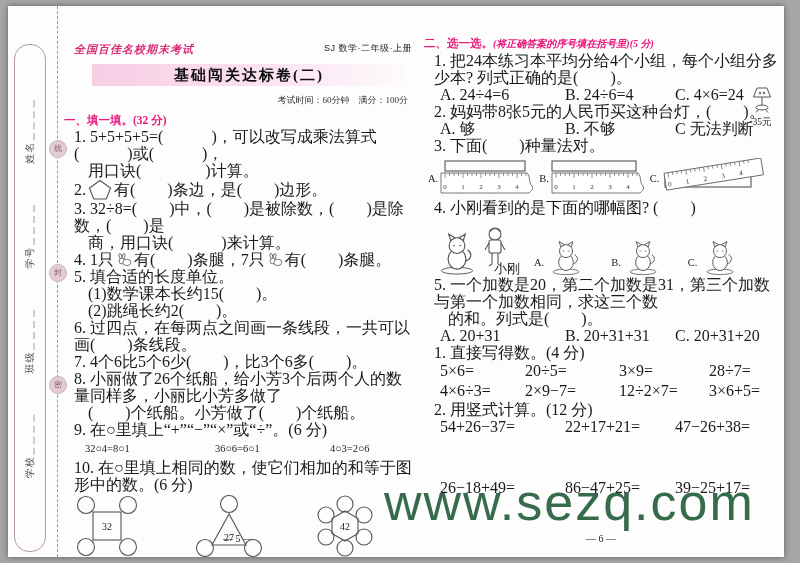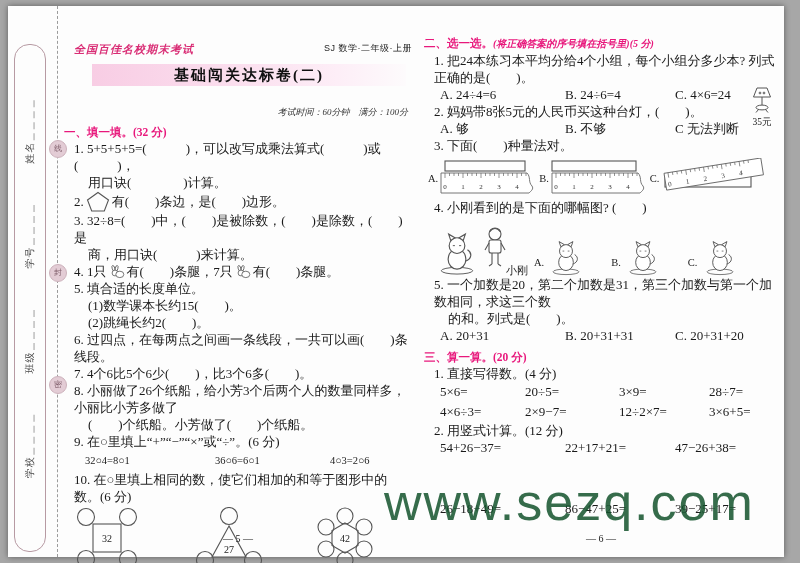--- a/index.html
+++ b/index.html
@@ -15,31 +15,31 @@
                padding-left:34px;padding-right:14px;box-sizing:border-box;
                font-size:10px;color:#4a4a4a;letter-spacing:1px;white-space:nowrap}
   .seal-line{position:absolute;left:57px;top:6px;height:551px;border-left:1px dashed #9b9b9b}
   .seal-char{position:absolute;left:49px;width:16px;height:16px;border-radius:50%;
              background:#e3ccd5;border:1px solid #cdb2bc;color:#7d5b68;font-size:8px;
              text-align:center;line-height:16px}
   .seal-1{top:140px}.seal-2{top:264px}.seal-3{top:376px}
   
   .col-left{position:absolute;left:64px;top:42px;width:348px}
   .col-right{position:absolute;left:424px;top:30px;width:354px}
-  .ln{font-size:13px;line-height:17px;white-space:pre-wrap}
+  .ln{font-size:16px;line-height:17px;white-space:pre-wrap}
   .ind1{padding-left:10px}
   .ind2{padding-left:24px}
   
   .hdr-row{display:flex;justify-content:space-between;align-items:flex-start;padding-left:10px}
   .stamp{font-style:italic;font-weight:bold;color:#d92d75;font-size:11px;letter-spacing:1px}
   .edition{font-size:9px;color:#222;letter-spacing:.5px;font-family:"Liberation Sans",sans-serif}
   .title-band{margin:7px 0 0 28px;width:314px;height:22px;text-align:center;
               background:linear-gradient(90deg,#f8cde4,#fbdeee 45%,#fdeef7 78%,rgba(253,238,247,.15))}
   .title{font-size:15px;font-weight:bold;letter-spacing:2px;line-height:22px;color:#111}
-  .exam-info{text-align:right;font-size:9px;font-style:italic;color:#333;margin-top:20px;padding-right:4px}
+  .exam-info{text-align:right;font-size:9px;color:#333;margin-top:8px;padding-right:4px}
   table.score{border-collapse:collapse;width:100%;margin-top:3px}
   table.score td{border:1px solid #555;height:17px;font-size:10px;text-align:center;padding:0}
   td.c0{width:45px} td.c7{width:48px}
   
   .sec-head{color:#e8187c;font-weight:bold;font-size:11.5px;line-height:16px;margin-top:5px}
   .sec-note{font-style:italic;font-size:10px}
   
   .iconline{display:flex;align-items:center}
   .iconline svg{margin:0 2px}
   
@@ -54,21 +54,21 @@
   .figures{display:flex;margin-top:2px}
   .fig svg{display:block}
   .fig1{margin-left:8px}.fig2{margin-left:52px}.fig3{margin-left:46px}
   .rulers{display:flex;align-items:center;padding-left:4px;margin-top:3px;height:42px}
   .ruler-item{display:flex;align-items:center}
   .ruler-item .lbl{font-size:10.5px;margin-right:1px}
   .cats{display:flex;align-items:flex-end;padding-left:10px;margin-top:2px;height:58px}
   .catopt{display:flex;align-items:flex-end;margin-left:26px}
   .catopt .lbl{font-size:10.5px;margin:0 3px 8px 0}
   .boywrap{position:relative;margin-left:2px}
-  .boy-name{position:absolute;left:24px;bottom:-2px;font-size:11px;white-space:nowrap}
+  .boy-name{position:absolute;left:12px;bottom:-2px;font-size:13px;white-space:nowrap}
   .vgap{height:44px}
   
   .lamp{position:absolute;right:0;top:56px;width:32px;text-align:center}
   .lamp-price{font-size:9.5px;margin-top:-2px}
   
   .pn{position:absolute;top:533px;font-size:10px;text-align:center}
   .pn-left{left:64px;width:348px}
   .pn-right{left:424px;width:354px}
   .watermark{position:absolute;left:384px;top:472px;font-family:"Liberation Sans",sans-serif;
              font-size:52px;color:#14532d;letter-spacing:2px;opacity:.85;white-space:nowrap}
@@ -330,21 +330,20 @@
   </div>
 
   <div class="ln ind1">5. 一个加数是20，第二个加数是31，第三个加数与第一个加数相同，求这三个数</div>
   <div class="ln ind2">的和。列式是(　　)。</div>
   <div class="grid3">
     <span class="ln">A. 20+31</span>
     <span class="ln">B. 20+31+31</span>
     <span class="ln">C. 20+31+20</span>
   </div>
 
-  <div class="sec-head">三、算一算。(20 分)</div>
   <div class="ln ind1">1. 直接写得数。(4 分)</div>
   <div class="grid4 rowcalc">
     <span class="ln">5×6=</span>
     <span class="ln">20÷5=</span>
     <span class="ln">3×9=</span>
     <span class="ln">28÷7=</span>
   </div>
   <div class="grid4 rowcalc">
     <span class="ln">4×6÷3=</span>
     <span class="ln">2×9−7=</span>

